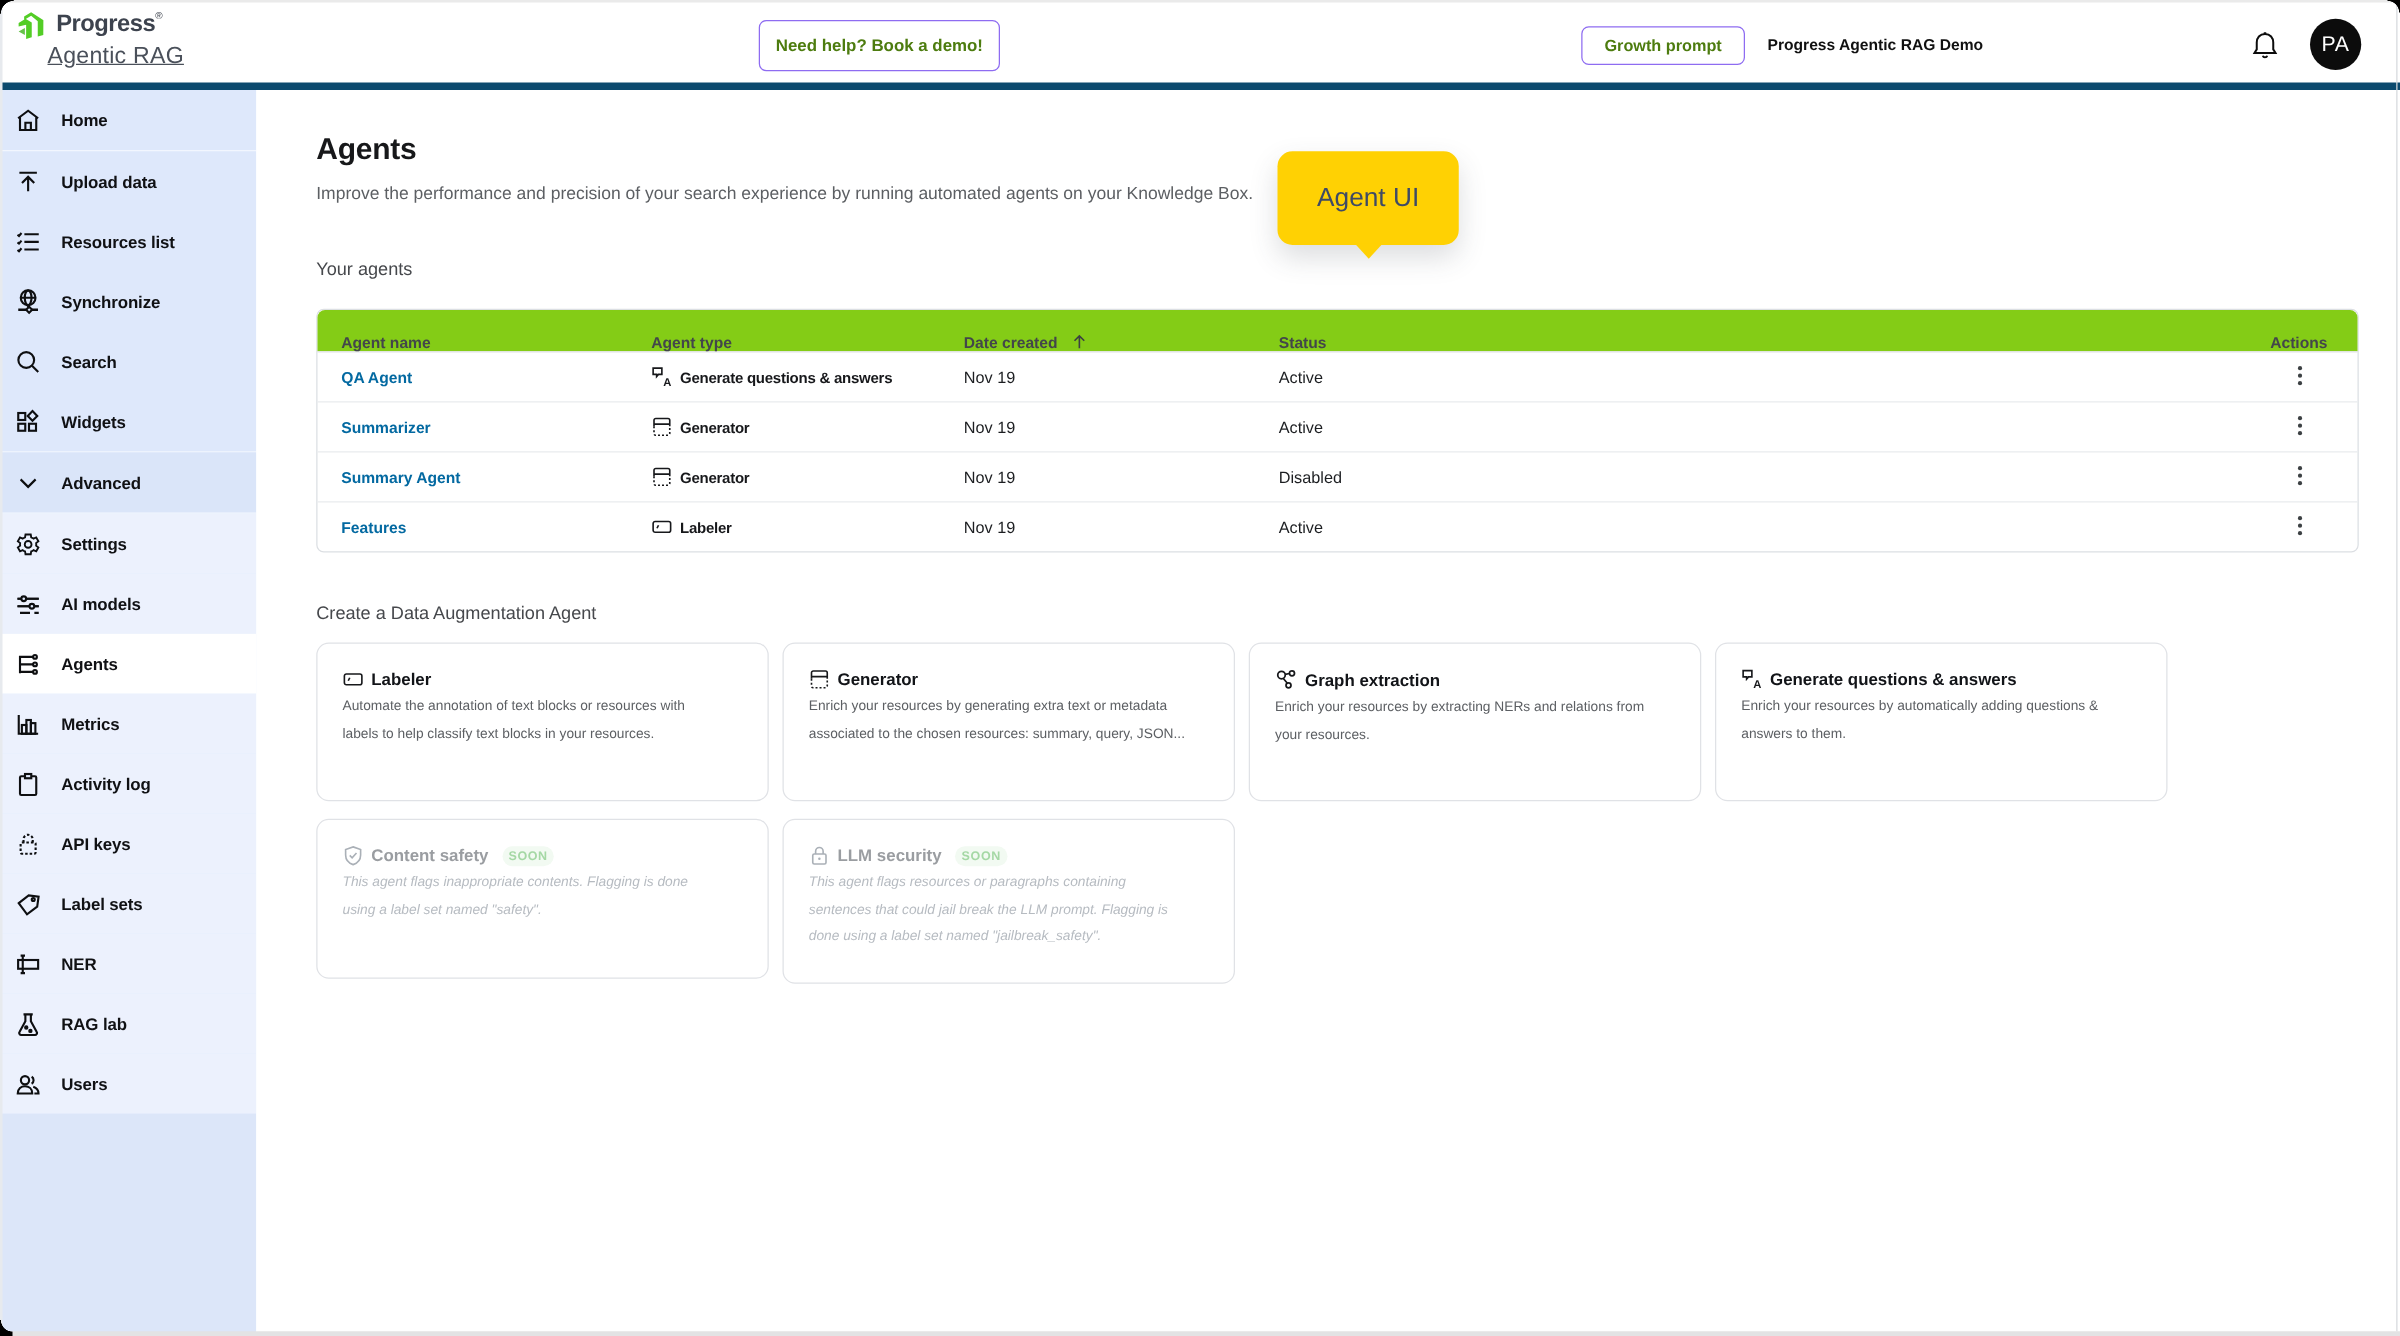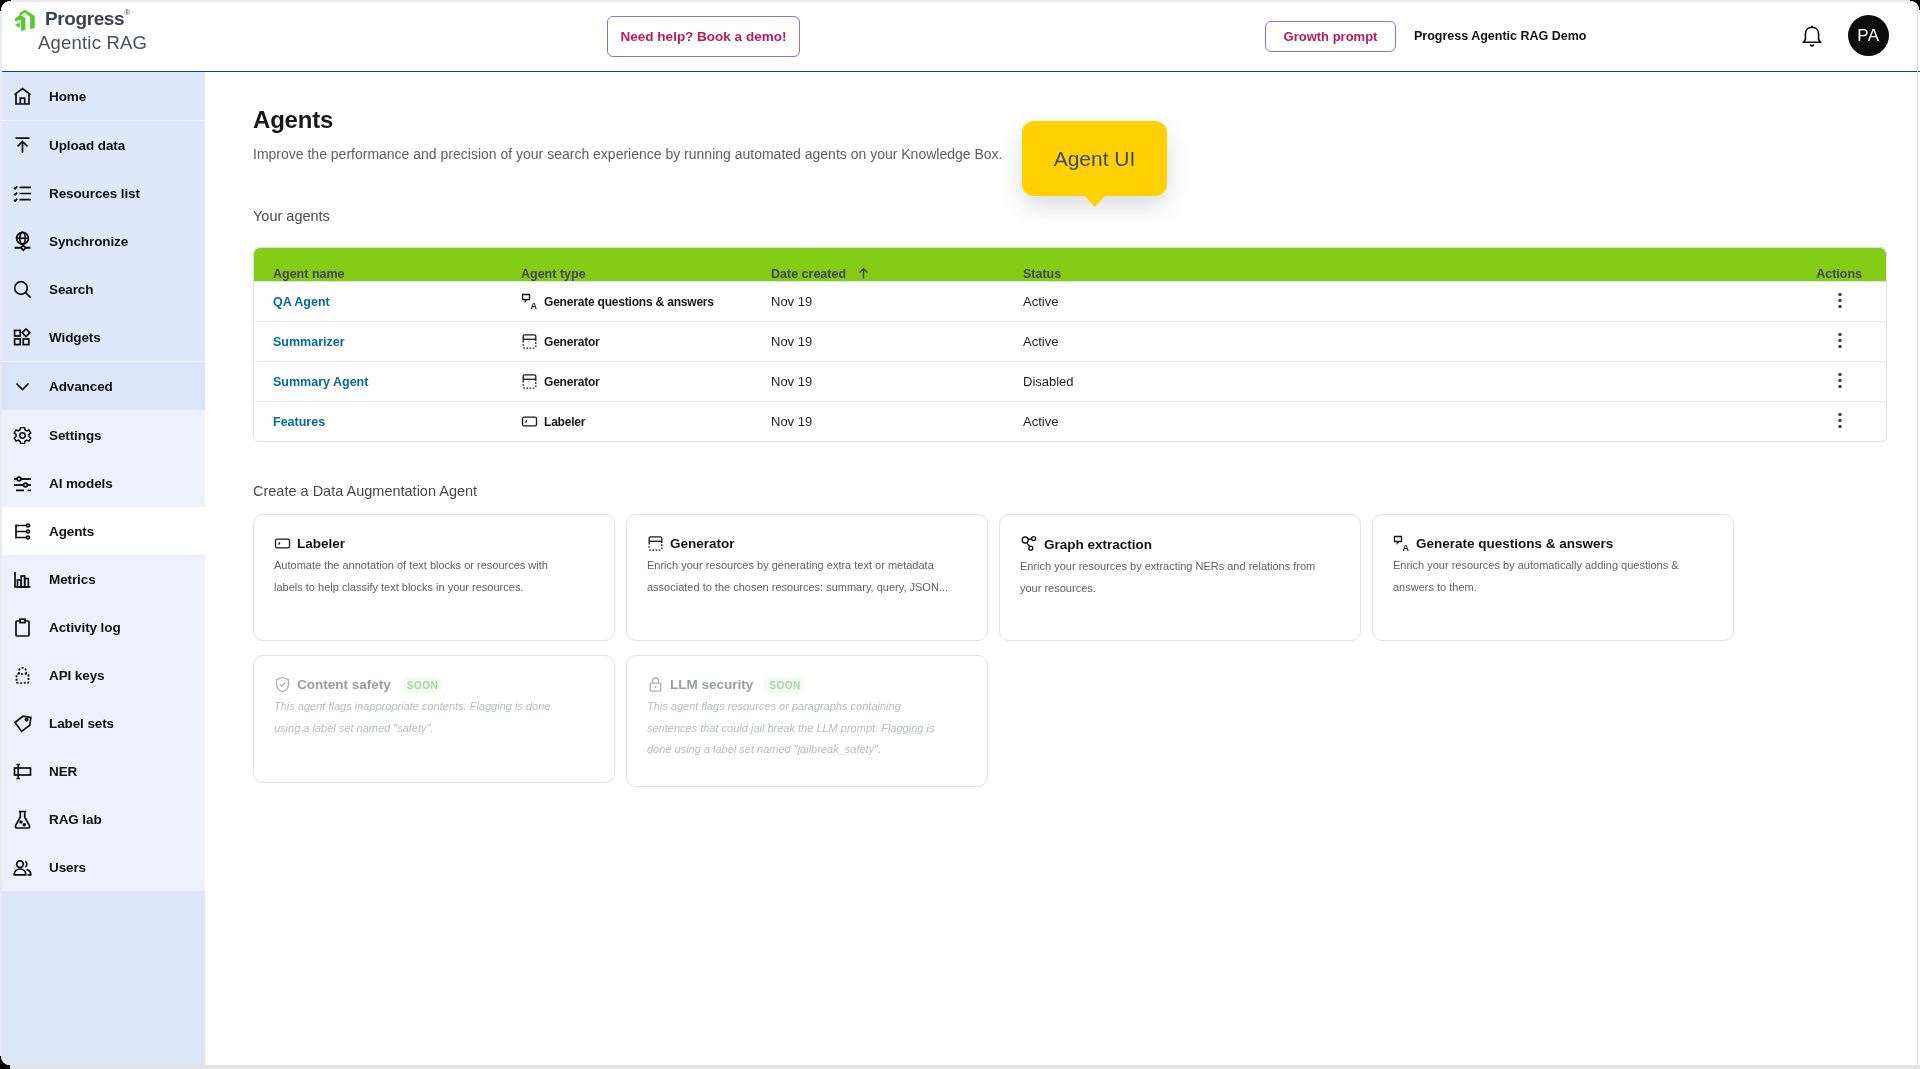--- a/index.html
+++ b/index.html
@@ -1,28 +1,28 @@
 <!DOCTYPE html>
 <html><head>
 <meta charset="utf-8">
 <style>
 * { margin:0; padding:0; box-sizing:border-box; }
 html,body { width:1920px; height:1069px; overflow:hidden; background:#fff;
   font-family:"Liberation Sans", sans-serif; }
 #app { position:relative; width:1920px; height:1069px; background:#fff; }
 
 
-#header { position:absolute; left:0; top:0; width:1920px; height:72px; background:#fff; border-bottom:1px solid #0c4a6e; }
+#header { position:absolute; left:0; top:0; width:1920px; height:72px; background:#fff; border-bottom:6px solid #0c4a6e; }
 #logo { position:absolute; left:14px; top:8px; }
 #logo .brandrow { display:flex; align-items:center; margin-left:26px; }
 #logo .ptxt { font-size:19px; font-weight:700; color:#3d434e; letter-spacing:-0.4px; margin-left:5px;}
 #logo .reg { font-size:8px; color:#3d434e; vertical-align:10px; font-weight:400;}
-#logo .sub { font-size:18.5px; font-weight:400; color:#4a505a; margin-left:24px; margin-top:2px; letter-spacing:0.2px;}
+#logo .sub { font-size:18.5px; font-weight:400; color:#4a505a; margin-left:24px; margin-top:2px; letter-spacing:0.2px;text-decoration:underline;}
 .btn-outline { position:absolute; border:1px solid #8e6cf1; border-radius:6px; background:#fff;
-  color:#be185d; font-weight:700; display:flex; align-items:center; justify-content:center; }
+  color:#4d7c0f; font-weight:700; display:flex; align-items:center; justify-content:center; }
 #btn-help { left:607px; top:16px; width:193px; height:41px; font-size:13.5px; white-space:nowrap; }
 #btn-growth { left:1265px; top:21px; width:131px; height:31px; font-size:13px; white-space:nowrap; }
 #kbname { position:absolute; left:1414px; top:29px; font-size:12.5px; font-weight:700; color:#111; }
 #bell { position:absolute; left:1802px; top:25px; }
 #avatar { position:absolute; left:1848px; top:15px; width:41px; height:41px; border-radius:50%;
   background:#0c0c0c; color:#fff; font-size:17px; display:flex; align-items:center; justify-content:center; letter-spacing:0.5px;}
 
 
 #side { position:absolute; left:0; top:72px; width:205px; height:997px; background:#d8e2f7; }
 #side .menu { background:#dee8fb; }

